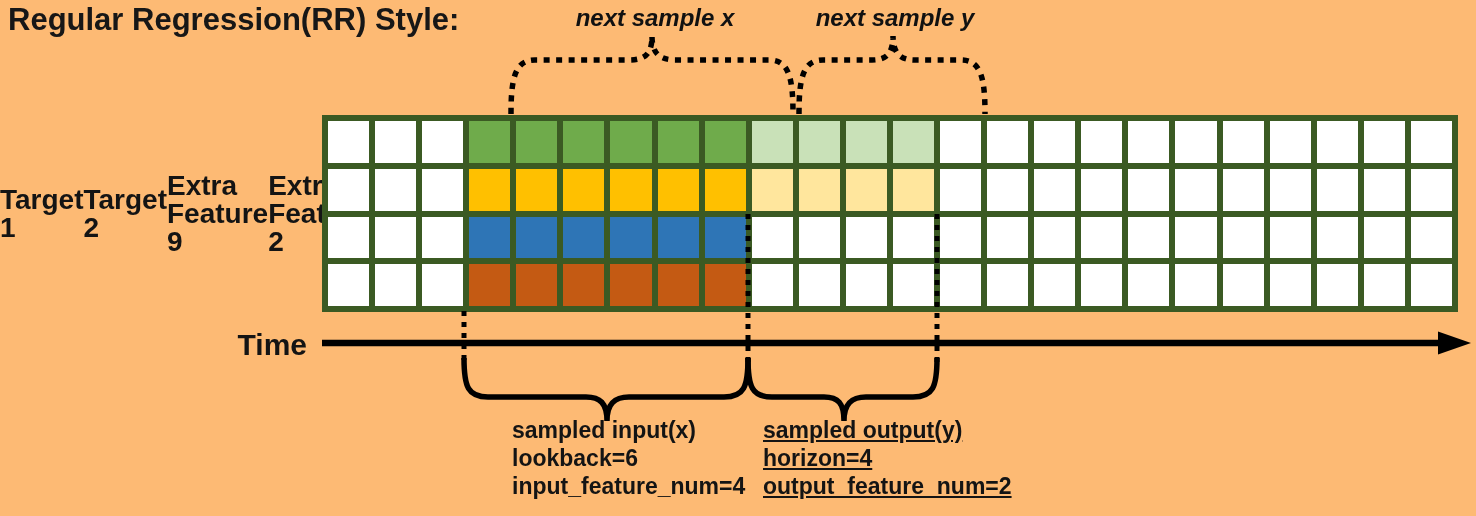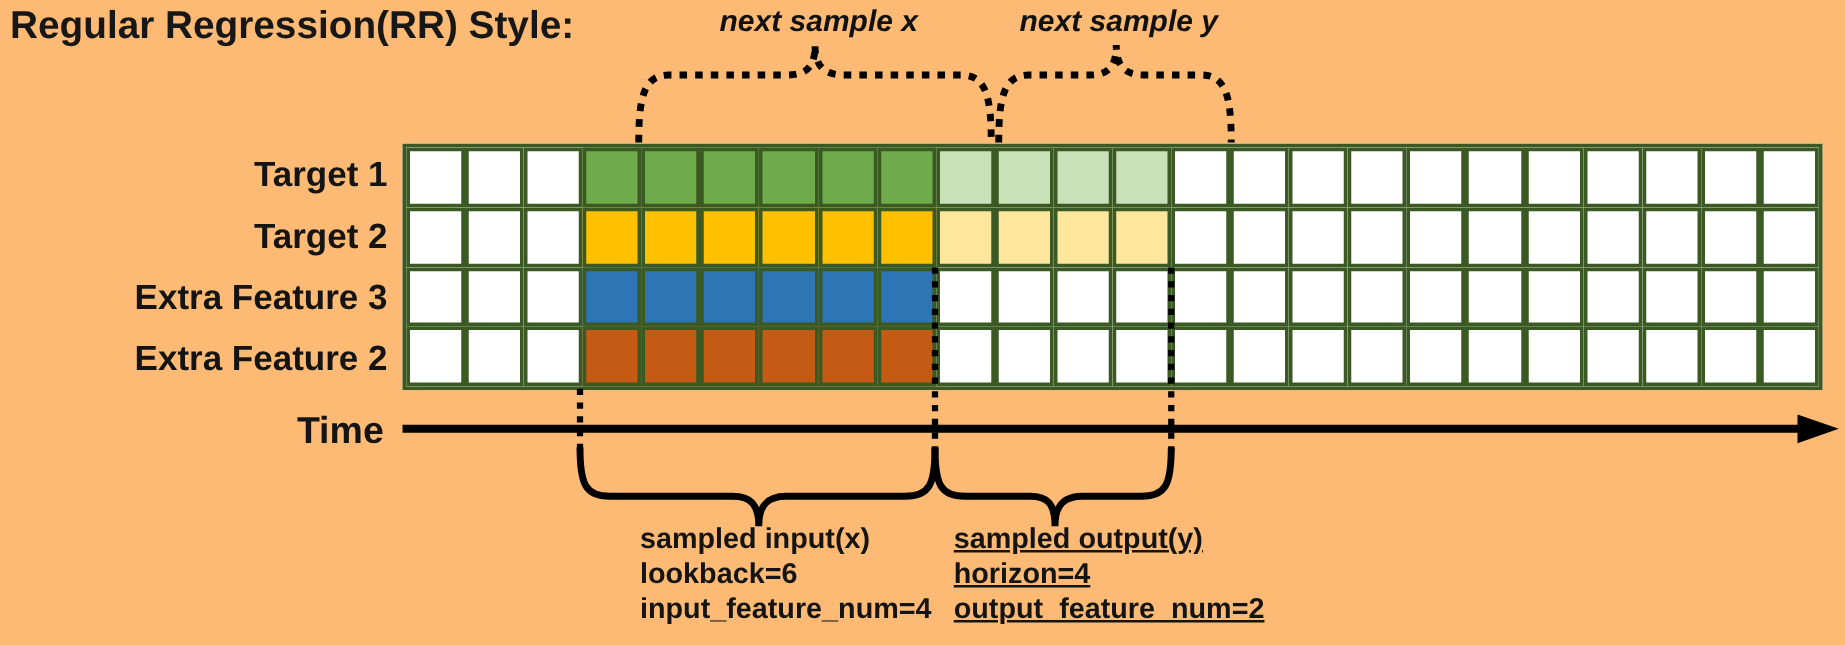--- a/index.html
+++ b/index.html
@@ -4,21 +4,21 @@
 <style>
   html,body{margin:0;padding:0;background:#ffffff;}
   .canvas{position:relative;width:1476px;height:516px;background:#fdba74;
           font-family:"Liberation Sans",sans-serif;color:#141414;overflow:hidden;}
   .title{position:absolute;left:8px;top:2px;font-size:31px;font-weight:bold;color:#171717;}
   .top-label{position:absolute;top:4px;width:250px;text-align:center;
              font-size:24px;font-style:italic;font-weight:600;color:#111;}
   #label-next-x{left:530px;}
   #label-next-y{left:770px;}
   .row-labels{position:absolute;left:0;top:115px;width:310px;height:197px;
-              display:flex;flex-direction:column;}
+              display:flex;flex-direction:row;}
   .row-label{flex:1;display:flex;align-items:center;justify-content:flex-end;
              font-size:28px;font-weight:bold;line-height:1;color:#141414;}
   .grid{position:absolute;left:322px;top:115px;width:1136px;height:197px;
         display:grid;grid-template-columns:repeat(24,1fr);grid-template-rows:repeat(4,1fr);
         border:3px solid var(--grid-border,#3b5a23);box-sizing:border-box;background:#fff;}
   .cell{border:3px solid var(--grid-border,#3b5a23);}
   .overlay{position:absolute;left:0;top:0;width:1476px;height:516px;pointer-events:none;z-index:5;}
   .time-label{position:absolute;left:200px;top:328px;width:107px;text-align:right;
               font-size:30px;font-weight:bold;color:#141414;}
   .note{position:absolute;font-size:23px;font-weight:600;line-height:28px;color:#141414;}
@@ -31,21 +31,21 @@
 <div class="canvas">
 
   <div class="title">Regular Regression(RR) Style:</div>
 
   <div class="top-label" id="label-next-y">next sample y</div>
   <div class="top-label" id="label-next-x">next sample x</div>
 
   <div class="row-labels">
       <div class="row-label">Target 1</div>
       <div class="row-label">Target 2</div>
-      <div class="row-label">Extra Feature 3</div>
+      <div class="row-label">Extra Feature 9</div>
       <div class="row-label">Extra Feature 2</div>
     </div>
 
   <div class="grid">
       <div class="cell" style="background: rgb(255, 255, 255);"></div>
       <div class="cell" style="background: rgb(255, 255, 255);"></div>
       <div class="cell" style="background: rgb(255, 255, 255);"></div>
       <div class="cell" style="background: rgb(111, 171, 75);"></div>
       <div class="cell" style="background: rgb(111, 171, 75);"></div>
       <div class="cell" style="background: rgb(111, 171, 75);"></div>

